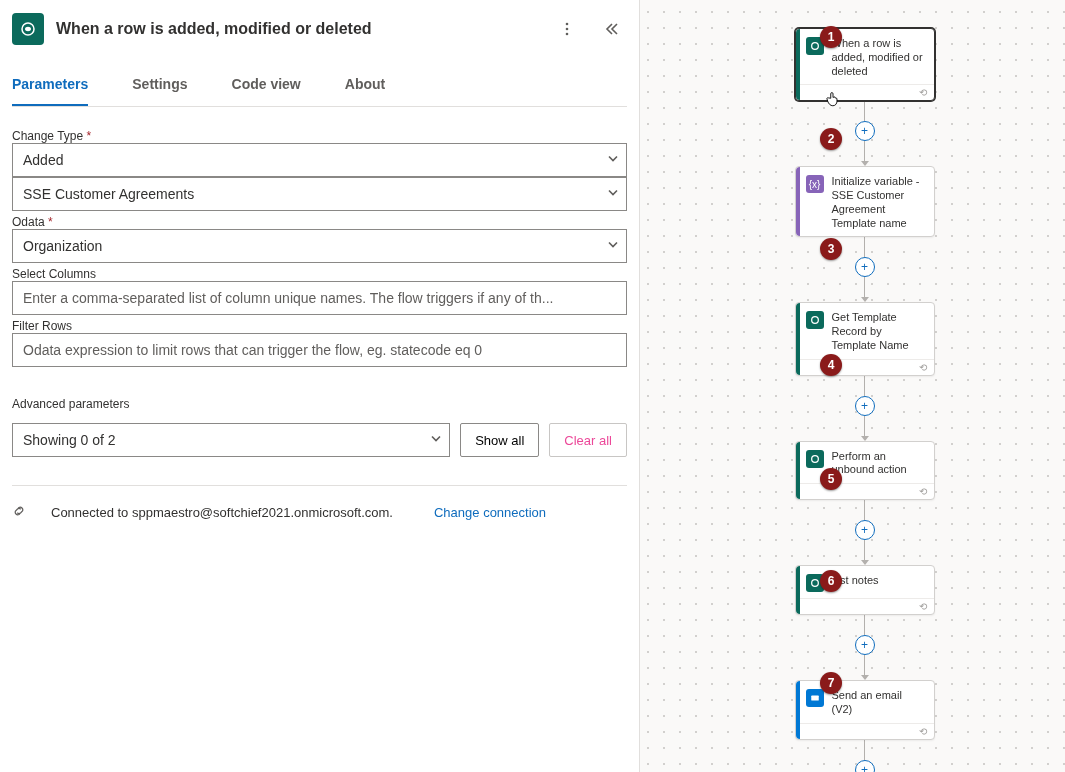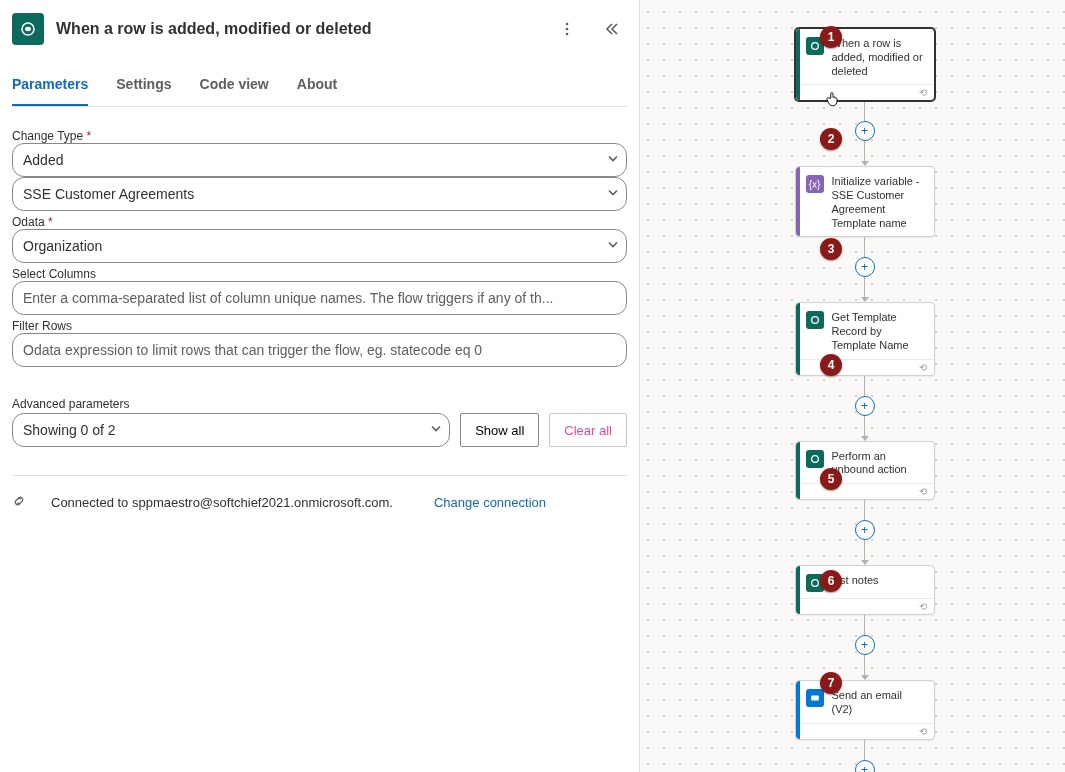--- a/index.html
+++ b/index.html
@@ -5,33 +5,33 @@
   * { box-sizing: border-box; margin: 0; padding: 0; font-family: "Segoe UI", -apple-system, sans-serif; }
   body { width: 1065px; height: 772px; display: flex; background: #fff; color: #323130; font-size: 13px; overflow: hidden; }
 
   .left-panel { width: 640px; height: 100%; padding: 0 12px 12px 12px; border-right: 1px solid #e1dfdd; display: flex; flex-direction: column; background:#fff; }
 
   .panel-header { display: flex; align-items: center; height: 58px; gap: 12px; }
   .trigger-icon { width: 32px; height: 32px; border-radius: 4px; background: #0b6a5c; display:flex; align-items:center; justify-content:center; color:#fff; }
   .panel-title { font-size: 16px; font-weight: 600; flex: 1; }
   .hdr-icon { width: 32px; height: 32px; display:flex; align-items:center; justify-content:center; cursor:pointer; color:#605e5c; }
 
-  .tabs { display:flex; gap: 28px; border-bottom: 1px solid #e1dfdd; margin-top: 8px; }
+  .tabs { display:flex; gap: 44px; border-bottom: 1px solid #e1dfdd; margin-top: 8px; }
   .tab { padding: 10px 0 12px 0; font-size: 14px; color:#605e5c; cursor:pointer; border-bottom: 2px solid transparent; font-weight: bold; }
   .tab.active { color:#0f6cbd; border-bottom-color:#0f6cbd; font-weight:600; }
 
   .form-body { padding-top: 18px; display:flex; flex-direction:column; gap: 0; }
   .field-label { font-size: 12px; color:#323130; margin-top: 4px; }
   .req { color:#a4262c; }
   .select { position:relative; }
-  .select-box, .text-input { width: 100%; border: 1px solid #8a8886; padding: 8px 32px 8px 10px; font-size: 14px; background:#fff; color:#323130; border-radius:12px; }
+  .select-box, .text-input { width: 100%; border: 1px solid #8a8886; padding: 8px 32px 8px 10px; font-size: 14px; background:#fff; color:#323130; border-radius:0; }
   .text-input::placeholder { color:#605e5c; }
   .chevron { position:absolute; right:8px; top:50%; transform:translateY(-50%); pointer-events:none; color:#605e5c; }
 
-  .adv-section { margin-top: 26px; display:flex; flex-direction:column; gap:2px; }
+  .adv-section { margin-top: 26px; display:flex; flex-direction:column; gap:12px; }
   .adv-row { display:flex; gap:10px; align-items:stretch; }
   .adv-select { flex:1; position:relative; }
   .btn { border:1px solid #8a8886; background:#fff; padding: 8px 14px; font-size:13px; cursor:pointer; border-radius:2px; }
   .btn.disabled { color:#ec4899; border-color:#c8c6c4; cursor:not-allowed; }
 
   .connection-row { margin-top: 28px; padding-top: 18px; border-top:1px solid #e1dfdd; display:flex; align-items:center; gap:25px; font-size:13px; color:#323130; }
   .link { color:#0f6cbd; cursor:pointer; margin-left: 16px; }
 
   
   .canvas { flex:1; position:relative; background-color:#faf9f8;

